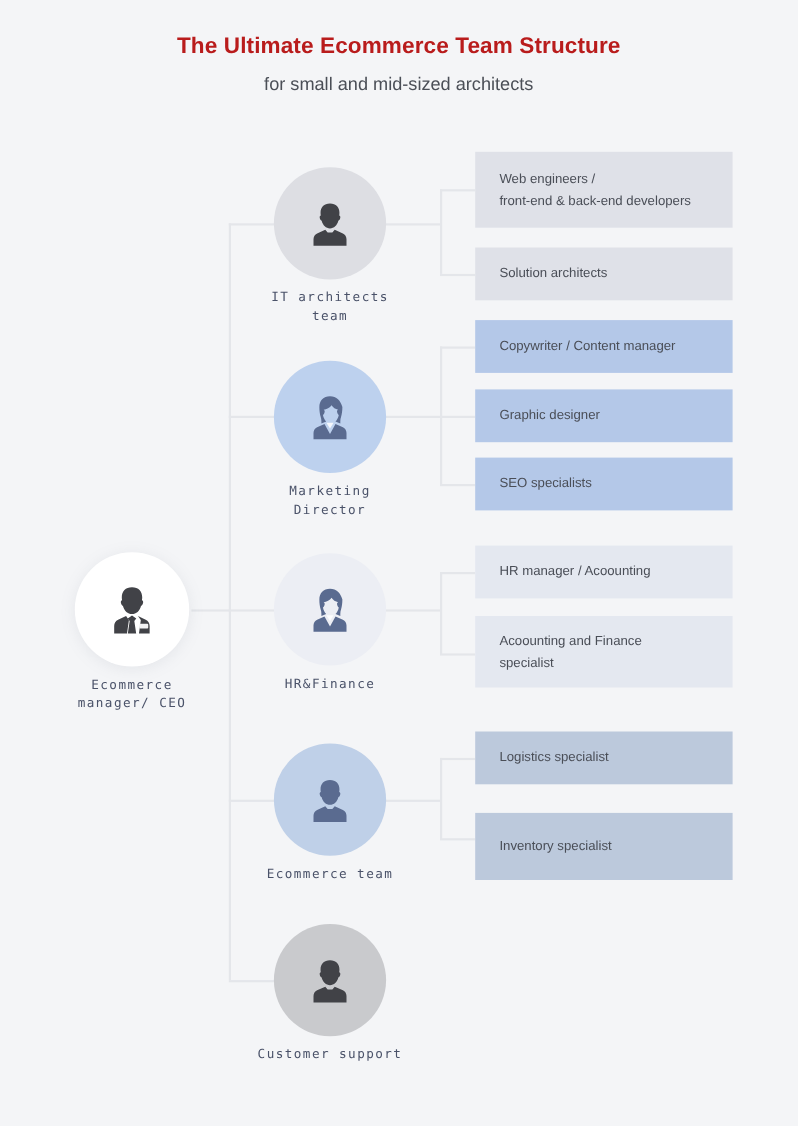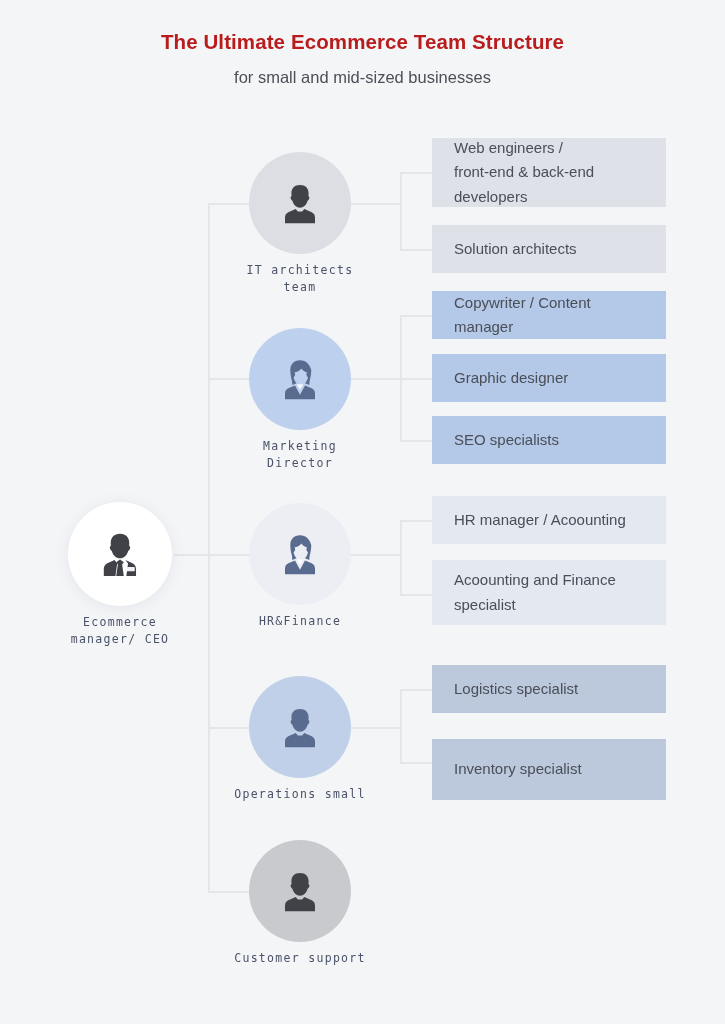--- a/index.html
+++ b/index.html
@@ -94,34 +94,34 @@
 
   
   .role-box {
     position: absolute;
     display: flex;
     align-items: center;
     box-sizing: border-box;
     padding: 0 22px;
   }
   .role-box .role-text {
-    font-size: 15px;
+    font-size: 12px;
     color: #4a4e57;
     line-height: 1.62;
     white-space: pre-line;
   }
 </style>
 </head>
 <body>
 
 <div id="chart">
 
   <div class="header">
     <h1 class="title">The Ultimate Ecommerce Team Structure</h1>
-    <h2 class="subtitle">for small and mid-sized businesses</h2>
+    <h2 class="subtitle">for small and mid-sized architects</h2>
   </div>
 
   <div class="line h" style="left:174px; top:554px; width:35px;"></div>
 
   <div class="line v" style="left:208px; top:203px; height:688px;"></div>
 
   <div class="line h" style="left:208px; top:203px; width:42px;"></div>
   <div class="line h" style="left:208px; top:378px; width:42px;"></div>
   <div class="line h" style="left:208px; top:554px; width:42px;"></div>
   <div class="line h" style="left:208px; top:727px; width:42px;"></div>
@@ -231,21 +231,21 @@
 
   <div class="node" style="left:249px; top:676px; width:102px; height:102px;">
     <div class="circle" style="width:102px; height:102px; background:#bfd0e8;">
       <svg width="50" height="50" viewBox="0 0 64 64" aria-hidden="true">
         <g fill="#5a6b90">
           <path d="M32 9c-7 0-11 4.3-11 10.8 0 1.1.1 2.2.3 3.2-.9.3-1.5 1.2-1.3 2.3.3 2 1.2 3.4 2.3 3.8C23.6 34.4 27.4 38 32 38s8.4-3.6 9.7-8.9c1.1-.4 2-1.8 2.3-3.8.2-1.1-.4-2-1.3-2.3.2-1 .3-2.1.3-3.2C43 13.3 39 9 32 9z"></path>
           <path d="M26.5 39.6L17 43.9c-2.6 1.2-4.2 3.8-4.2 6.7V58h38.4v-7.4c0-2.9-1.6-5.5-4.2-6.7l-9.5-4.3-2.8 3.2h-5.4z"></path>
         </g>
       </svg>
     </div>
-    <div class="node-label" style="left:-29px; top:110px; width:160px;">Operations small</div>
+    <div class="node-label" style="left:-29px; top:110px; width:160px;">Ecommerce team</div>
   </div>
 
   <div class="role-box" style="left:432px; top:665px; width:234px; height:48px; background:#bcc9dc;">
     <span class="role-text">Logistics specialist</span>
   </div>
   <div class="role-box" style="left:432px; top:739px; width:234px; height:61px; background:#bcc9dc;">
     <span class="role-text">Inventory specialist</span>
   </div>
 
   <div class="node" style="left:249px; top:840px; width:102px; height:102px;">

